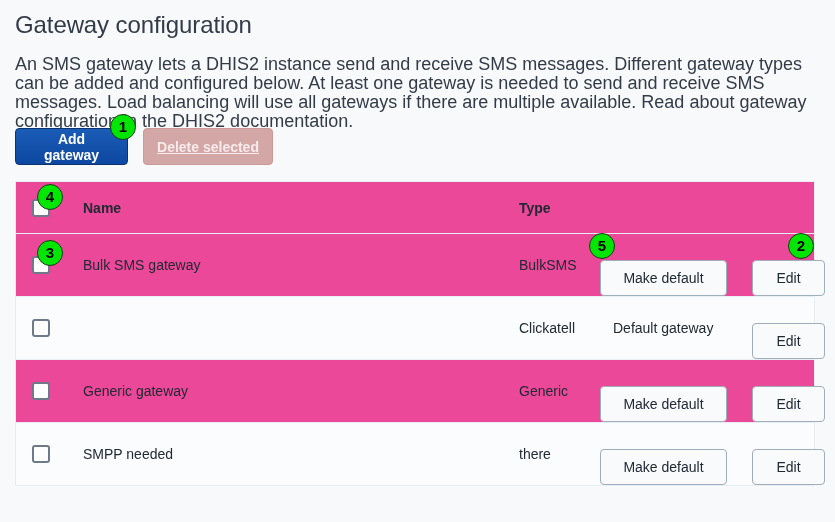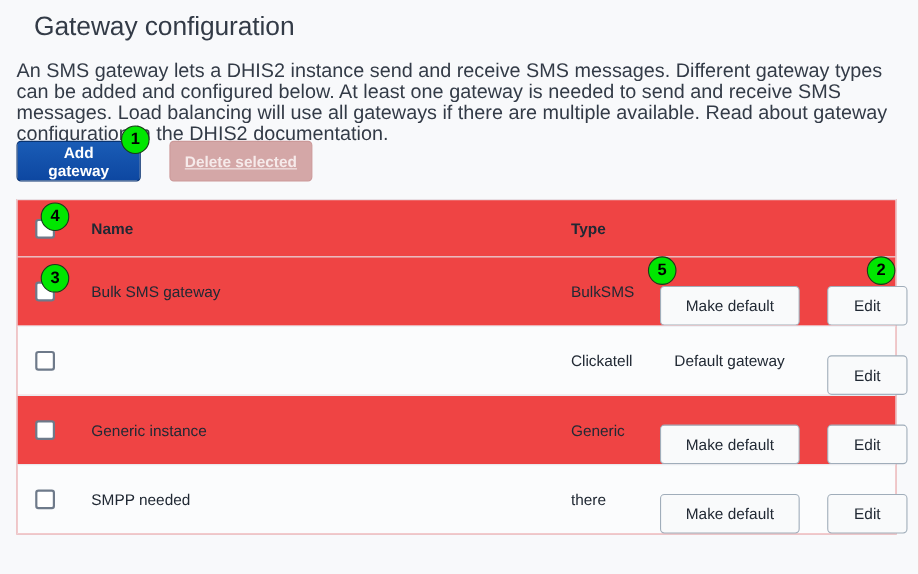--- a/index.html
+++ b/index.html
@@ -1,25 +1,25 @@
 <!DOCTYPE html>
 <html><head>
 <meta charset="utf-8">
 <style>
   * { box-sizing: border-box; margin: 0; padding: 0; }
   html, body { width: 835px; height: 522px; background: #f8f9fb; overflow: hidden; }
   body { font-family: "Liberation Sans", sans-serif; color: #212934; position: relative; }
   .page { position: absolute; left: 15px; top: 0; width: 800px; }
-  h1 { position: absolute; top: 11px; left: 16px; font-size: 24px; font-weight: 500; color: #333b47; letter-spacing: -0.1px; }
+  h1 { position: absolute; top: 11px; left: 0; font-size: 24px; font-weight: 500; color: #333b47; letter-spacing: -0.1px; }
   .desc { position: absolute; top: 55px; left: 0; width: 800px; font-size: 18px; line-height: 19px; color: #333b47; }
-  .actions { position: absolute; top: 128px; left: 0; display: flex; gap: 26px; }
+  .actions { position: absolute; top: 128px; left: 0; display: flex; gap: 15px; }
   .btn { height: 37px; border-radius: 4px; font-family: "Liberation Sans", sans-serif; font-size: 14px; padding: 0 13px; cursor: pointer; }
   .btn-primary { background: linear-gradient(#1a5cb6, #0d47a1); color: #fff; border: 1px solid #093371; font-weight: 700; width: 113px; }
   .btn-destructive-disabled { background: #d4a7a7; color: #f6eaea; border: 1px solid #c99; font-weight: 700; width: 130px; text-decoration: underline; }
-  .table { position: absolute; top: 181px; left: 0; width: 800px; border: 1px solid #e8edf2; background: #ef4444; }
+  .table { position: absolute; top: 181px; left: 0; width: 800px; border: 1px solid #e8edf2; background: #ec4899; }
   .row { height: 63px; display: flex; align-items: center; border-top: 1px solid #e8edf2; position: relative; }
   .row:first-child { border-top: none; height: 51px; }
   .row.alt { background: #fbfcfd; }
   .cb { position: absolute; left: 16px; width: 18px; height: 18px; border: 2px solid #6e7a8a; border-radius: 3px; background: #fff; }
   .name { position: absolute; left: 67px; font-size: 14px; color: #212934; }
   .type { position: absolute; left: 503px; font-size: 14px; color: #212934; }
   .hdr { font-weight: 700; }
   .btn-secondary { position: absolute; height: 36px; background: #f9fafb; border: 1px solid #a0adba; border-radius: 4px; font-size: 14px; color: #212934; font-family: "Liberation Sans", sans-serif; cursor: pointer; margin-top: 26px; }
   .make-default { left: 584px; width: 127px; }
   .edit { left: 736px; width: 73px; }
@@ -55,21 +55,21 @@
 
     <div class="row alt">
       <span class="cb"></span>
       <span class="type">Clickatell</span>
       <span class="default-label">Default gateway</span>
       <button class="btn-secondary edit">Edit</button>
     </div>
 
     <div class="row">
       <span class="cb"></span>
-      <span class="name">Generic instance</span>
+      <span class="name">Generic gateway</span>
       <span class="type">Generic</span>
       <button class="btn-secondary make-default">Make default</button>
       <button class="btn-secondary edit">Edit</button>
     </div>
 
     <div class="row alt">
       <span class="cb"></span>
       <span class="name">SMPP needed</span>
       <span class="type">there</span>
       <button class="btn-secondary make-default">Make default</button>

